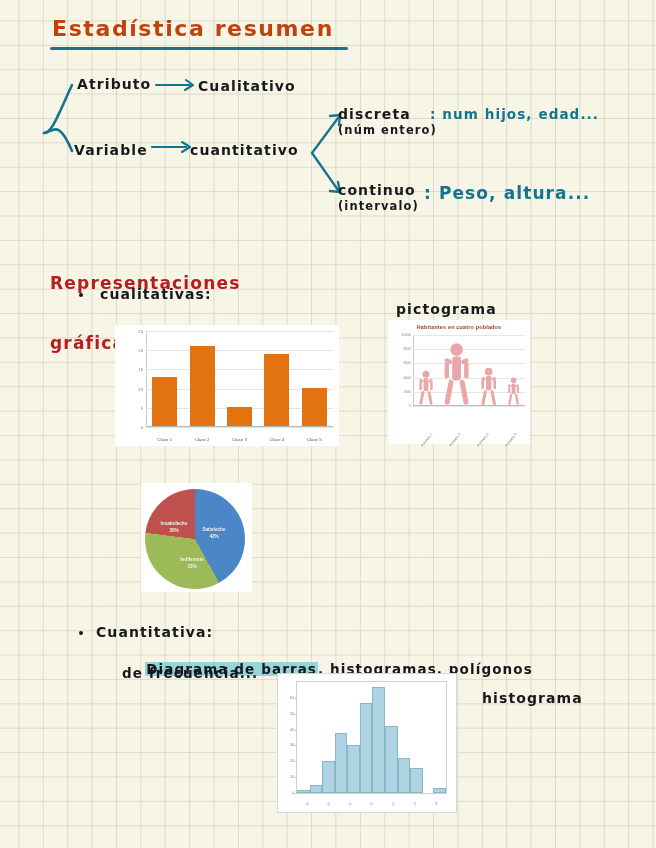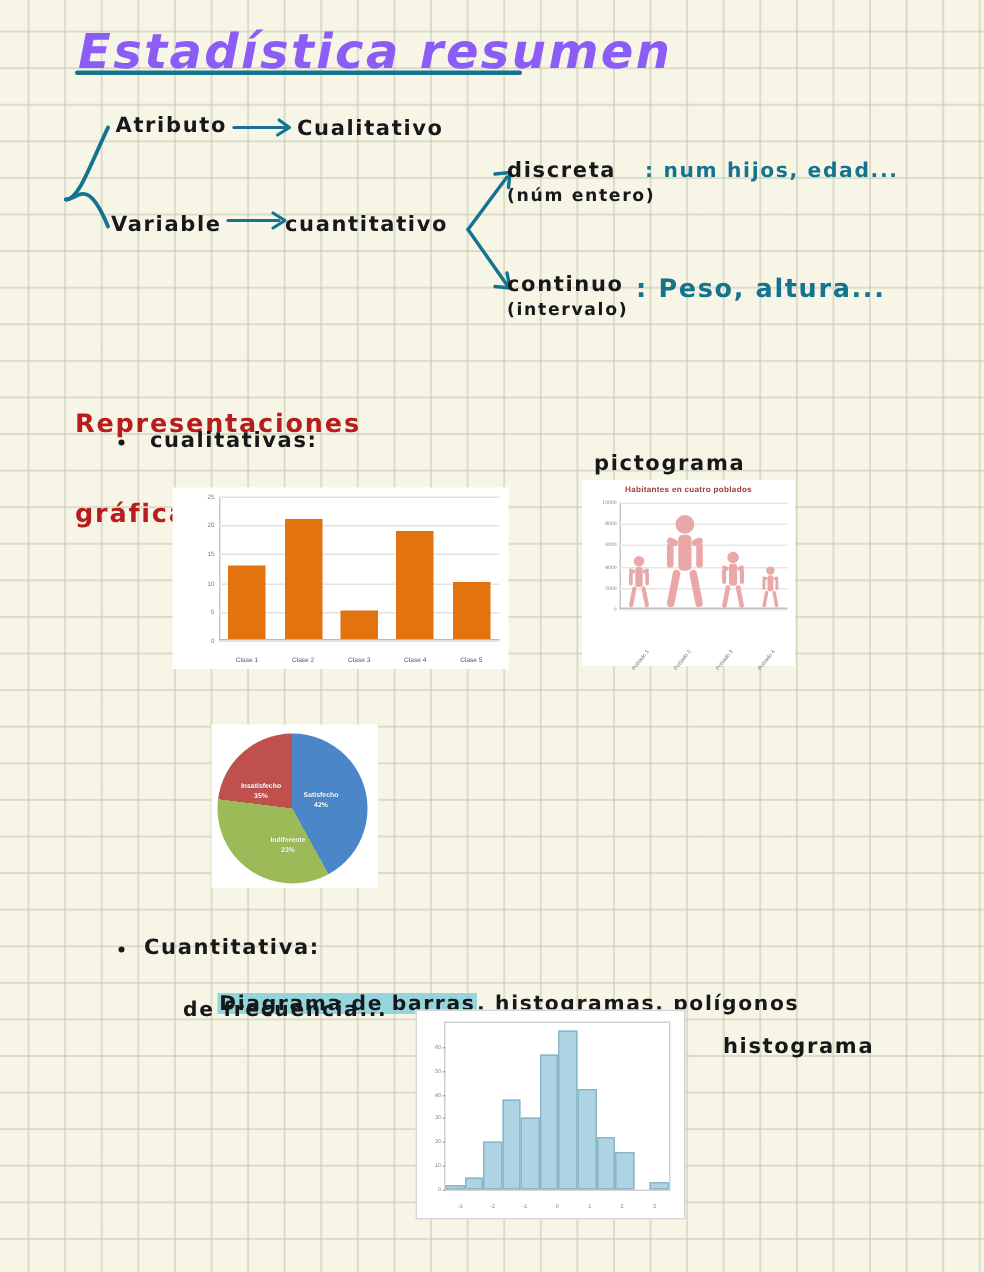--- a/index.html
+++ b/index.html
@@ -23,25 +23,24 @@
     letter-spacing:1.1px;
     color:#17181a;
     line-height:1.18;
     white-space:pre;
   }
   .teal{color:#14748f;}
 
   
   #title{
     left:52px;top:16px;
-    font-size:32px;
+    font-size:22px;
     letter-spacing:1.6px;
-    color:#8b5cf6;
+    color:#c2410c;
     font-weight:700;
-    font-style:italic;
   }
   #title-underline{
     left:50px;top:47px;width:298px;height:3px;
     background:#14748f;border-radius:2px;
   }
 
   
   .t-atributo{left:77px;top:76px;font-size:14px;}
   .t-cualitativo{left:198px;top:78px;font-size:14px;}
   .t-variable{left:74px;top:142px;font-size:14px;}

